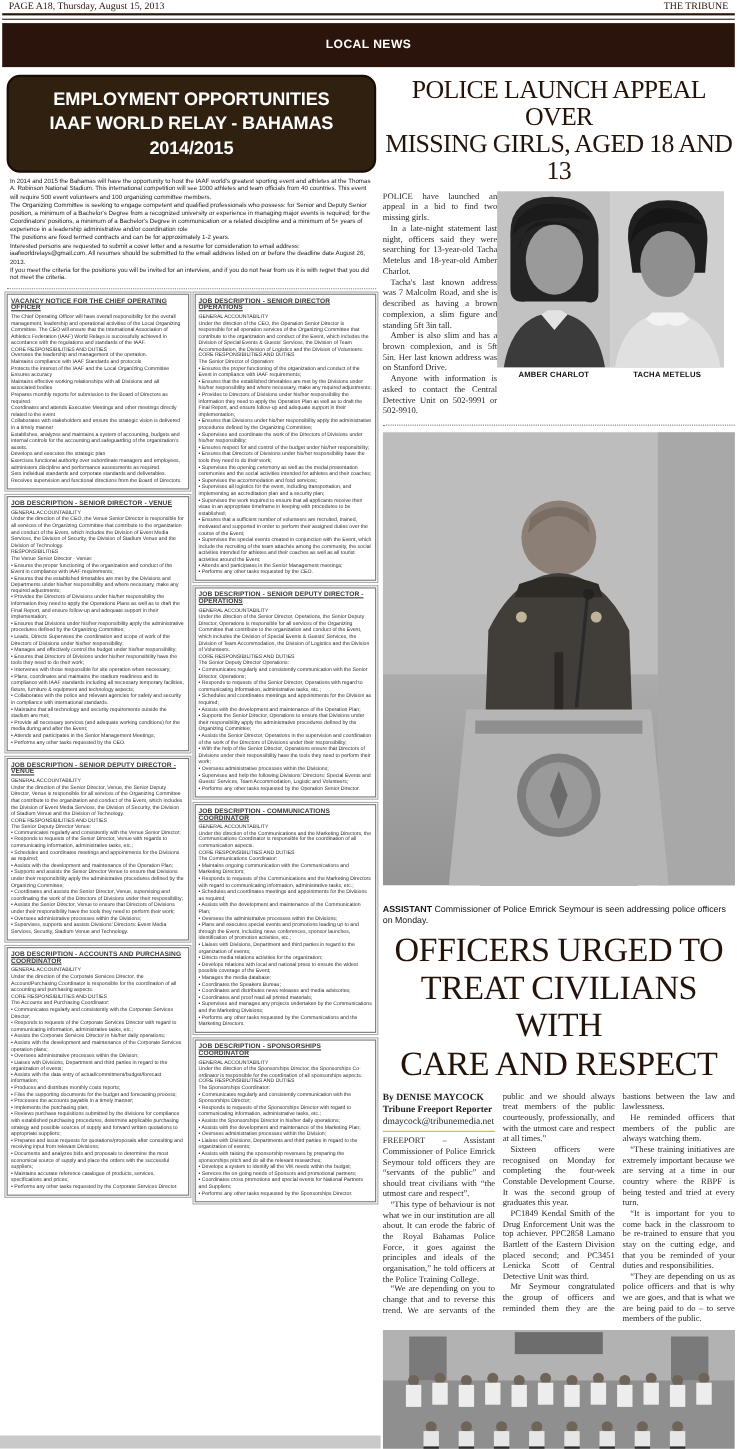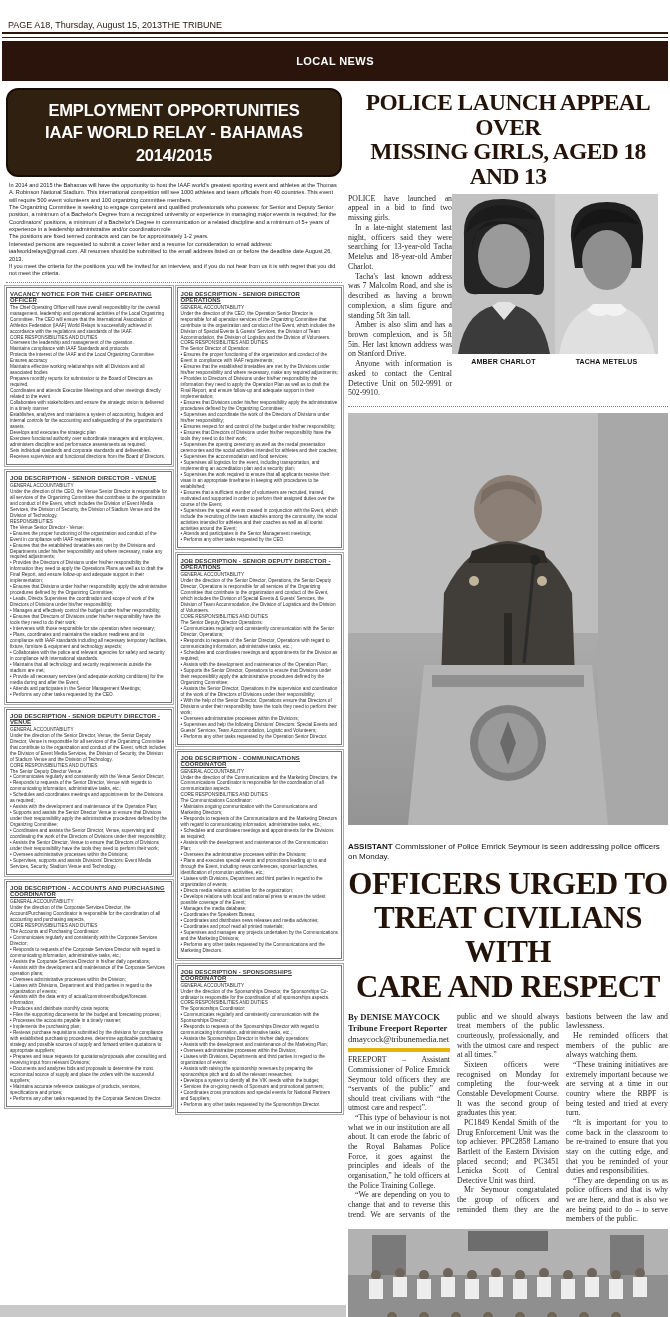--- a/index.html
+++ b/index.html
@@ -1,61 +1,61 @@
 <!DOCTYPE html>
 <html><head>
 <meta charset="utf-8">
 <style>
   html,body{margin:0;padding:0;}
   body{
     width:670px;height:1317px;background:#ffffff;color:#1e1e1e;
     font-family:"Liberation Sans",sans-serif;position:relative;overflow:hidden;
   }
   
-  .masthead{display:flex;align-items:flex-end;
-    padding:20px 8px 2px;font-size:9px;color:#2a180d;}
+  .masthead{display:flex;justify-content:space-between;align-items:flex-end;
+    padding:0 8px 2px;font-size:9px;color:#2a180d;font-family:Liberation Serif, serif;}
   .rule{height:3px;border-top:2px solid #2a180d;border-bottom:1px solid #2a180d;margin:0 2px;}
   .section-bar{background:#2a140b;color:#fff;text-align:center;font-weight:bold;
     font-size:11px;letter-spacing:.4px;padding:14px 0;margin:3px 2px 0;}
   
   .main{display:flex;gap:6px;padding:7px 4px 0 6px;}
   
   .ad{width:336px;flex:none;}
   .ad-title{background:#30200f;color:#fff;border:2px solid #190e06;border-radius:12px;
     text-align:center;font-weight:bold;font-size:16.5px;line-height:1.35;padding:9px 8px;
     letter-spacing:-.2px;white-space:pre-line;}
   .ad-intro{font-size:5.6px;line-height:1.32;white-space:pre-line;color:#222;
     padding:5px 3px 4px;border-bottom:1px dotted #888;}
   .ad-cols{display:flex;gap:5px;margin-top:4px;}
   .ad-col{flex:1;display:flex;flex-direction:column;gap:6px;min-width:0;}
   .job-box{border:1px solid #777;box-shadow:0 0 0 1px #fff,0 0 0 2px #aaa;background:#fff;}
   .job-head{font-size:6px;font-weight:bold;text-decoration:underline;color:#3b3b3b;
     margin:3px 3px 2px;letter-spacing:.1px;}
   .job-body{font-size:4.7px;line-height:1.27;white-space:pre-line;color:#2b2b2b;margin:0 3px 4px;}
   
   .news{width:320px;flex:none;}
-  .headline{font-family:"Liberation Serif",serif;font-weight:bold;color:#241309;
+  .headline{font-family:"Liberation Serif",serif;font-weight:normal;color:#241309;
     text-align:center;white-space:pre-line;margin:0;}
   .h-missing{font-size:23.5px;line-height:1.05;letter-spacing:-.6px;margin:2px 0 5px;}
   .h-officers{font-size:31px;line-height:1.1;letter-spacing:-.5px;margin:6px 0 8px;}
   .mg-row{display:flex;gap:0;}
   .mg-text{width:104px;flex:none;font-family:"Liberation Serif",serif;font-size:7.8px;
     line-height:1.25;text-align:justify;}
   .mg-text p{margin:0;}
   .mg-text p + p{text-indent:7px;}
   figure{margin:0;}
   .portrait{width:103px;flex:none;}
   .portrait svg{display:block;width:103px;height:160px;background:#c6c6c6;}
   .portrait figcaption{font-size:7px;font-weight:bold;text-align:center;padding:4px 0 0;
     letter-spacing:.2px;color:#111;}
   .dotted{border-top:1px dotted #777;margin:8px 0 6px;}
   .big-photo svg{display:block;width:320px;}
   .photo-cap{font-size:8px;line-height:1.2;margin:17px 0 4px;color:#151515;}
   .byline{font-weight:bold;font-size:8.6px;line-height:1.3;margin:0 0 3px;
-    border-bottom:4px solid #eab308;padding-bottom:3px;break-inside:avoid;}
+    border-bottom:1px solid #eab308;padding-bottom:3px;break-inside:avoid;}
   .byline .email{font-weight:normal;display:block;}
   .cols3{column-count:3;column-gap:7px;font-family:"Liberation Serif",serif;
     font-size:7.8px;line-height:1.24;text-align:justify;}
   .cols3 p{margin:0;text-indent:7px;}
   .cols3 p.nofirst{text-indent:0;}
   .group-photo{margin-top:5px;}
   .scan-strip{position:absolute;left:0;bottom:0;width:346px;height:12px;background:#c9c9c9;}
 </style>
 </head>
 <body>
@@ -327,21 +327,21 @@
       </div>
       <p class="nofirst">FREEPORT – Assistant Commissioner of Police Emrick Seymour told officers they are “servants of the public” and should treat civilians with “the utmost care and respect”.</p>
       <p>“This type of behaviour is not what we in our institution are all about. It can erode the fabric of the Royal Bahamas Police Force, it goes against the principles and ideals of the organisation,” he told officers at the Police Training College.</p>
       <p>“We are depending on you to change that and to reverse this trend. We are servants of the public and we should always treat members of the public courteously, professionally, and with the utmost care and respect at all times.”</p>
       <p>Sixteen officers were recognised on Monday for completing the four-week Constable Development Course. It was the second group of graduates this year.</p>
       <p>PC1849 Kendal Smith of the Drug Enforcement Unit was the top achiever. PPC2858 Lamano Bartlett of the Eastern Division placed second; and PC3451 Lenicka Scott of Central Detective Unit was third.</p>
       <p>Mr Seymour congratulated the group of officers and reminded them they are the bastions between the law and lawlessness.</p>
       <p>He reminded officers that members of the public are always watching them.</p>
       <p>“These training initiatives are extremely important because we are serving at a time in our country where the RBPF is being tested and tried at every turn.</p>
       <p>“It is important for you to come back in the classroom to be re-trained to ensure that you stay on the cutting edge, and that you be reminded of your duties and responsibilities.</p>
-      <p>“They are depending on us as police officers and that is why we are here, and that is also we are being paid to do – to serve members of the public.</p>
+      <p>“They are depending on us as police officers and that is why we are goes, and that is what we are being paid to do – to serve members of the public.</p>
     </div>
 
     <figure class="big-photo group-photo">
       <svg viewBox="0 0 320 126" width="320" height="126">
         <defs>
           <g id="officer">
               <circle r="5" cy="0" fill="#6e6458"></circle>
               <rect x="-7" y="4" width="14" height="20" fill="#ededed"></rect>
             </g>
           <g id="seated">

